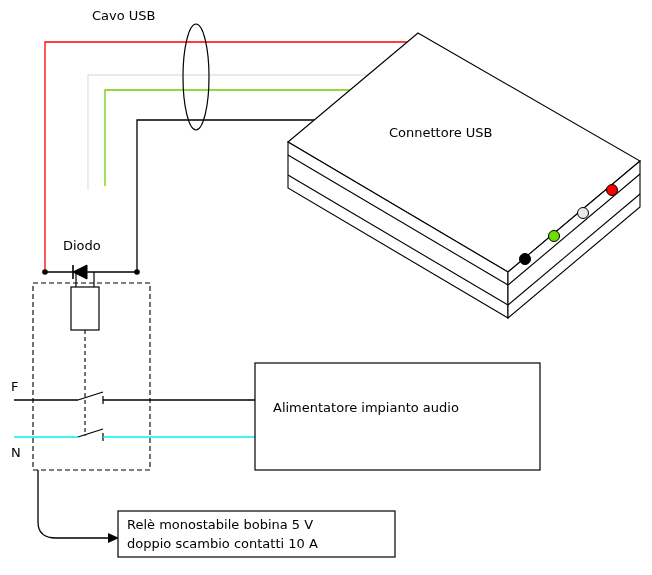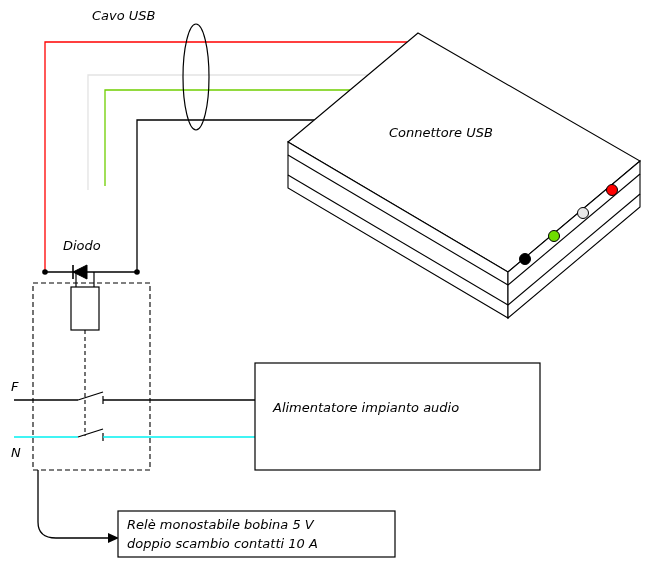--- a/index.html
+++ b/index.html
@@ -6,21 +6,20 @@
     margin: 0;
     padding: 0;
     background: #ffffff;
   }
   .stage {
     position: relative;
     width: 652px;
     height: 575px;
     background: #ffffff;
     overflow: hidden;
-    font-style: italic;
   }
   svg { display: block; }
   text {
     font-family: "DejaVu Sans", "Liberation Sans", sans-serif;
     font-size: 13px;
     fill: #000000;
   }
 </style>
 </head>
 <body>

